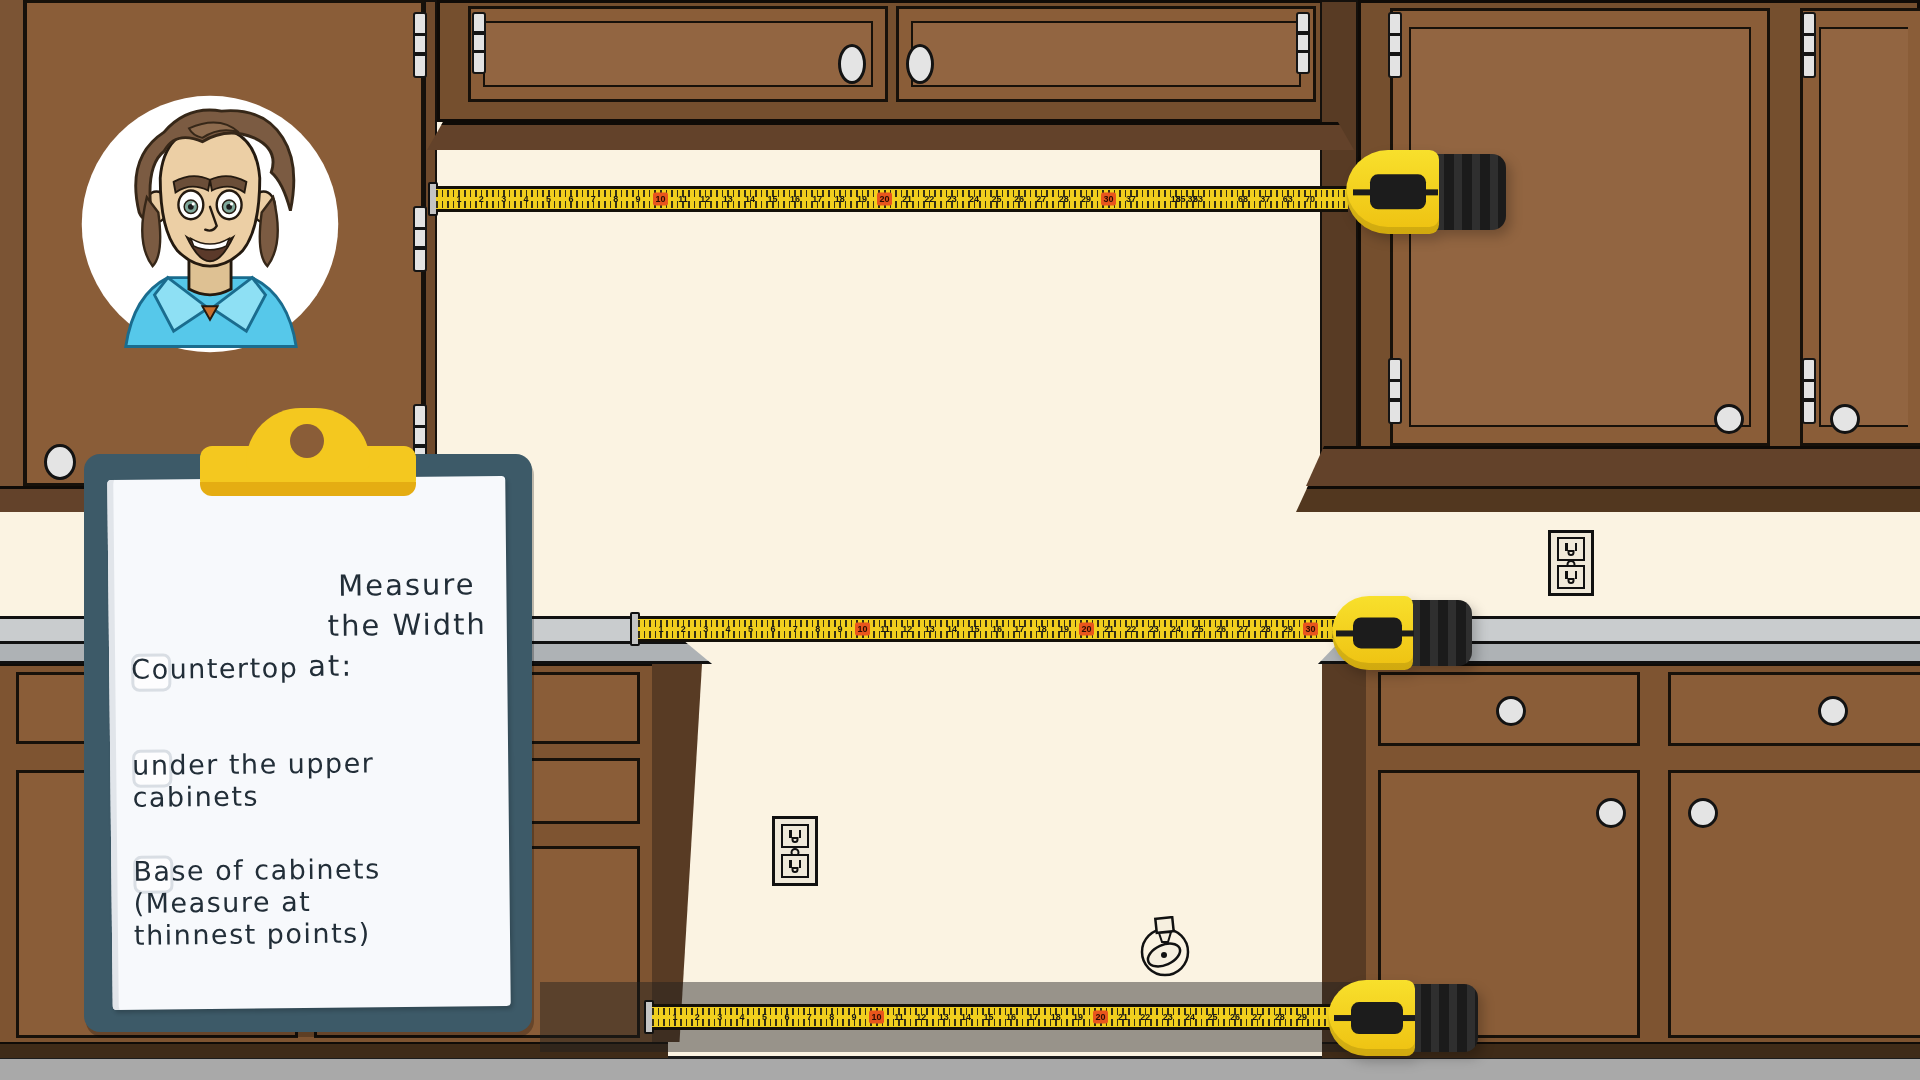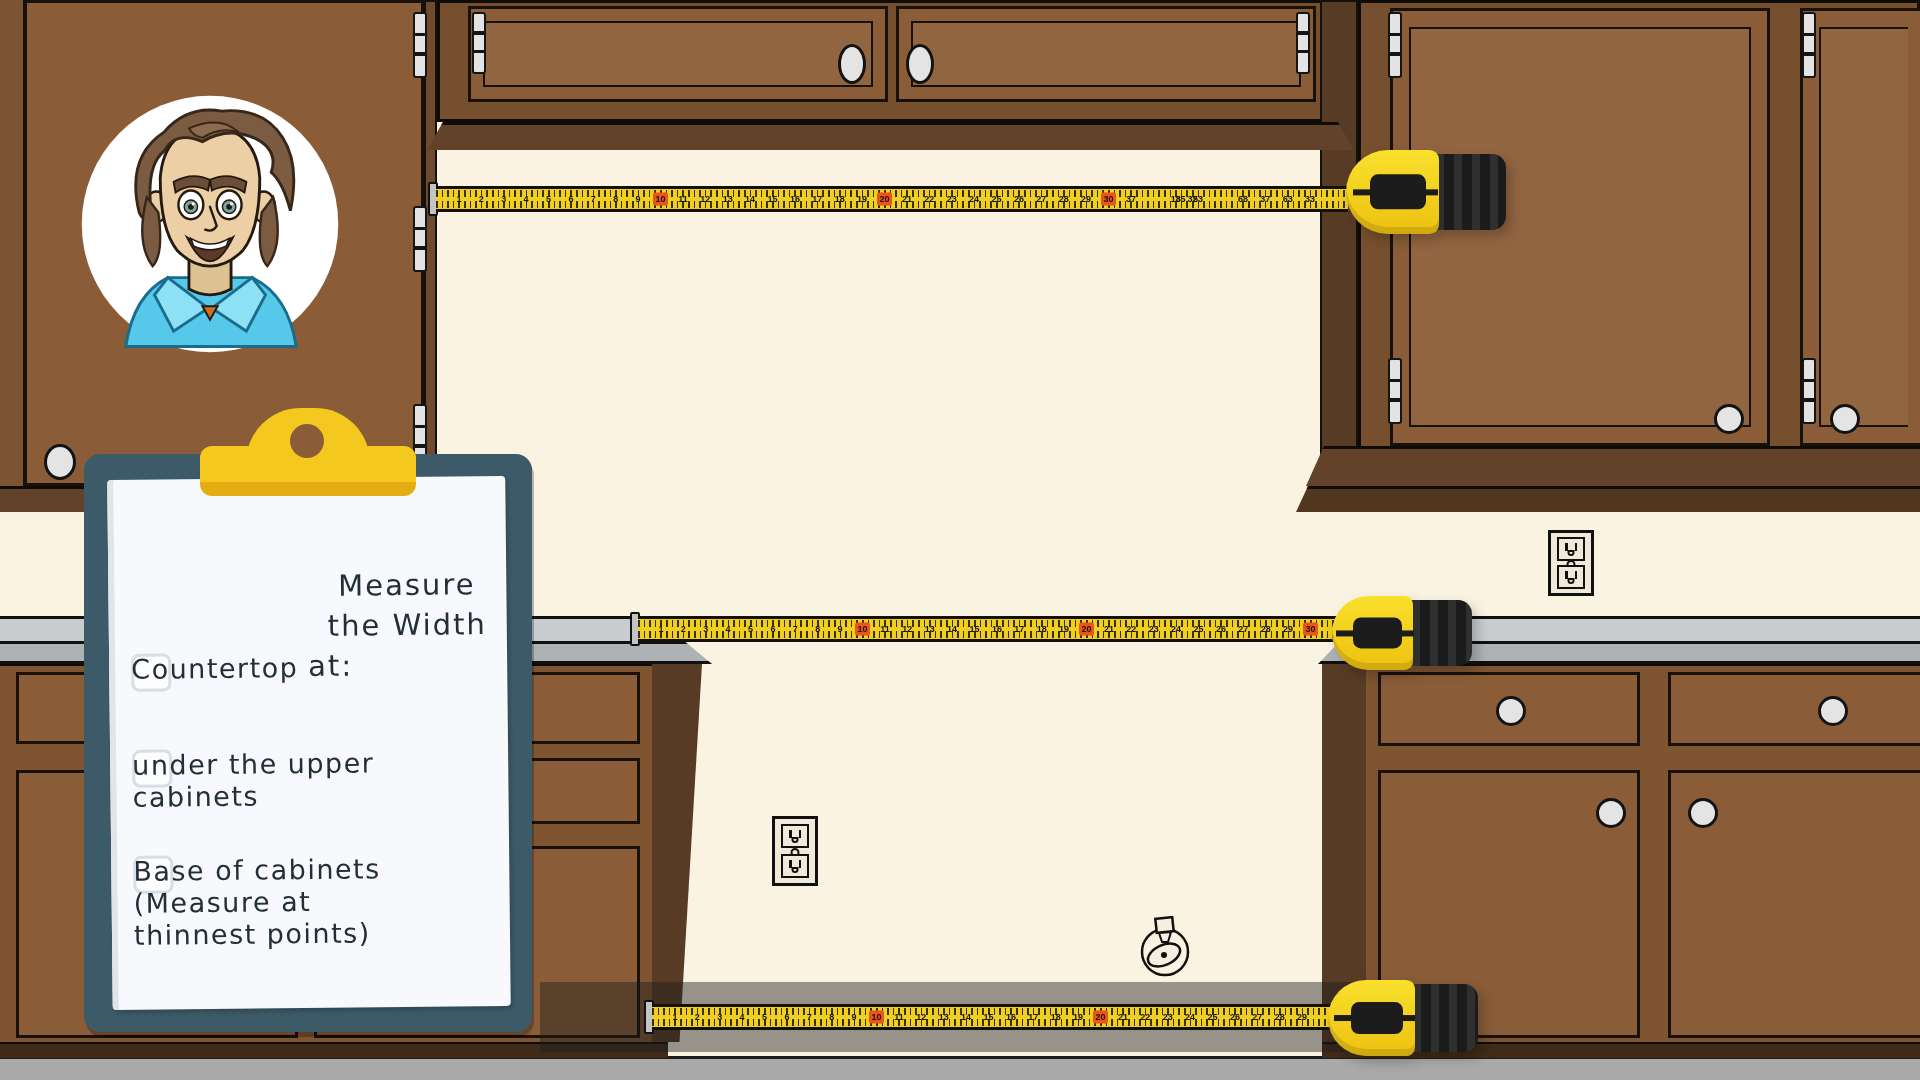--- a/index.html
+++ b/index.html
@@ -290,21 +290,21 @@
       <span class="tape-num" style="left: 642.6px;">29</span>
       <span class="tape-num red" style="left: 665px;">30</span>
       <span class="tape-num" style="left: 687.4px;">37</span>
       <span class="tape-num" style="left: 749px; text-align: center;">32</span>
       <span class="tape-num" style="left: 732.2px;">18</span>
       <span class="tape-num" style="left: 754.6px;">53</span>
       <span class="tape-num" style="left: 737px;">35</span>
       <span class="tape-num" style="left: 799.4px;">68</span>
       <span class="tape-num" style="left: 821.8px;">37</span>
       <span class="tape-num" style="left: 844.2px;">63</span>
-      <span class="tape-num" style="left: 866.6px;">33</span>
+      <span class="tape-num" style="left: 866.6px;">70</span>
     </div>
   <div class="tape-case" style="left:1346px;top:150px;width:160px;height:84px;">
     <div class="case-rear"></div>
     <div class="case-front"></div>
     <div class="case-clip"></div>
   </div>
 
   <div class="hook" style="left:630px;top:612px;"></div>
   <div class="tape" style="left:638px;top:616px;width:698px;">
     <div class="ticks top"></div>

